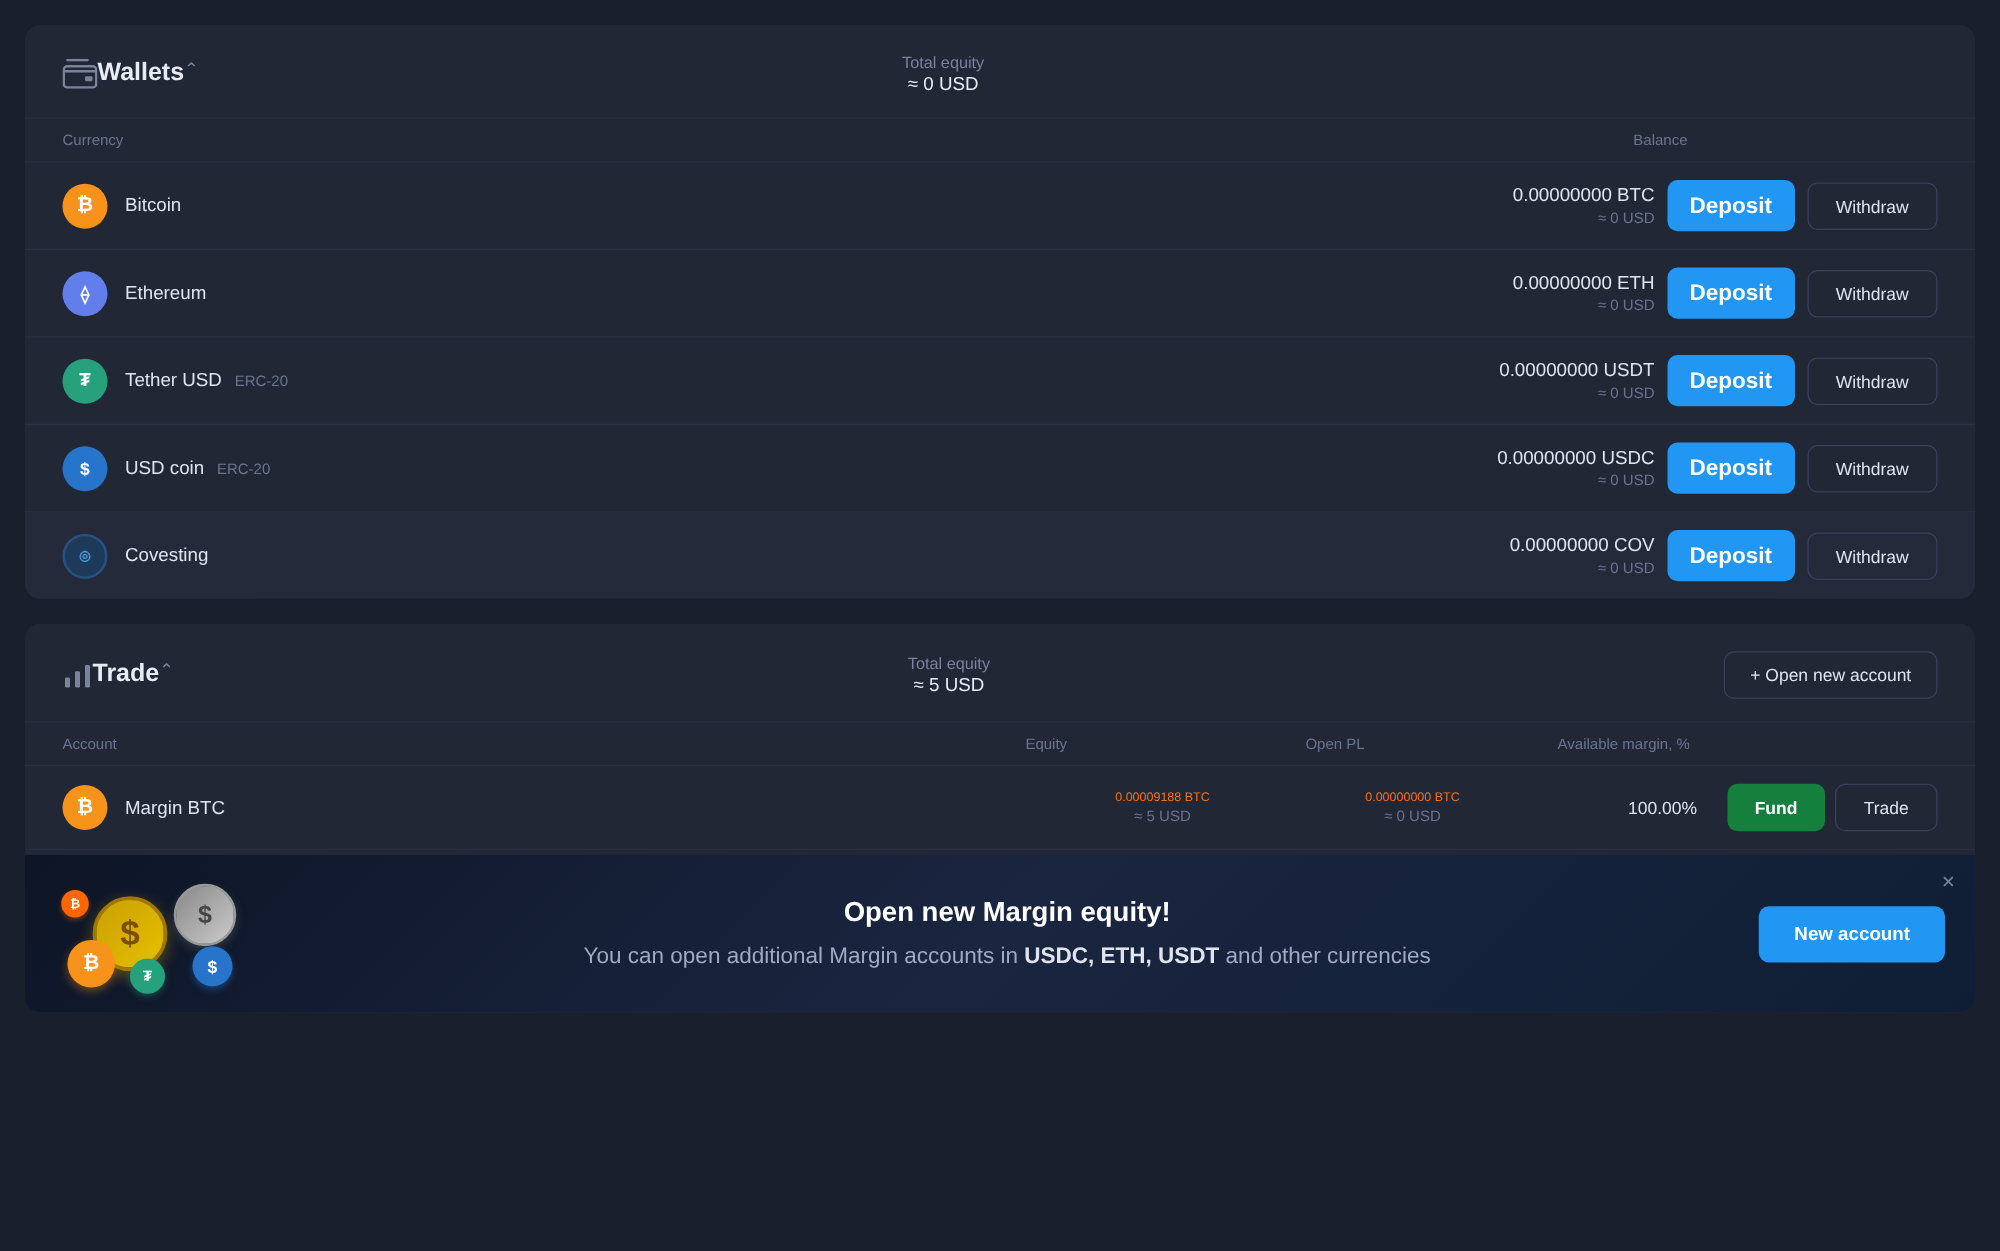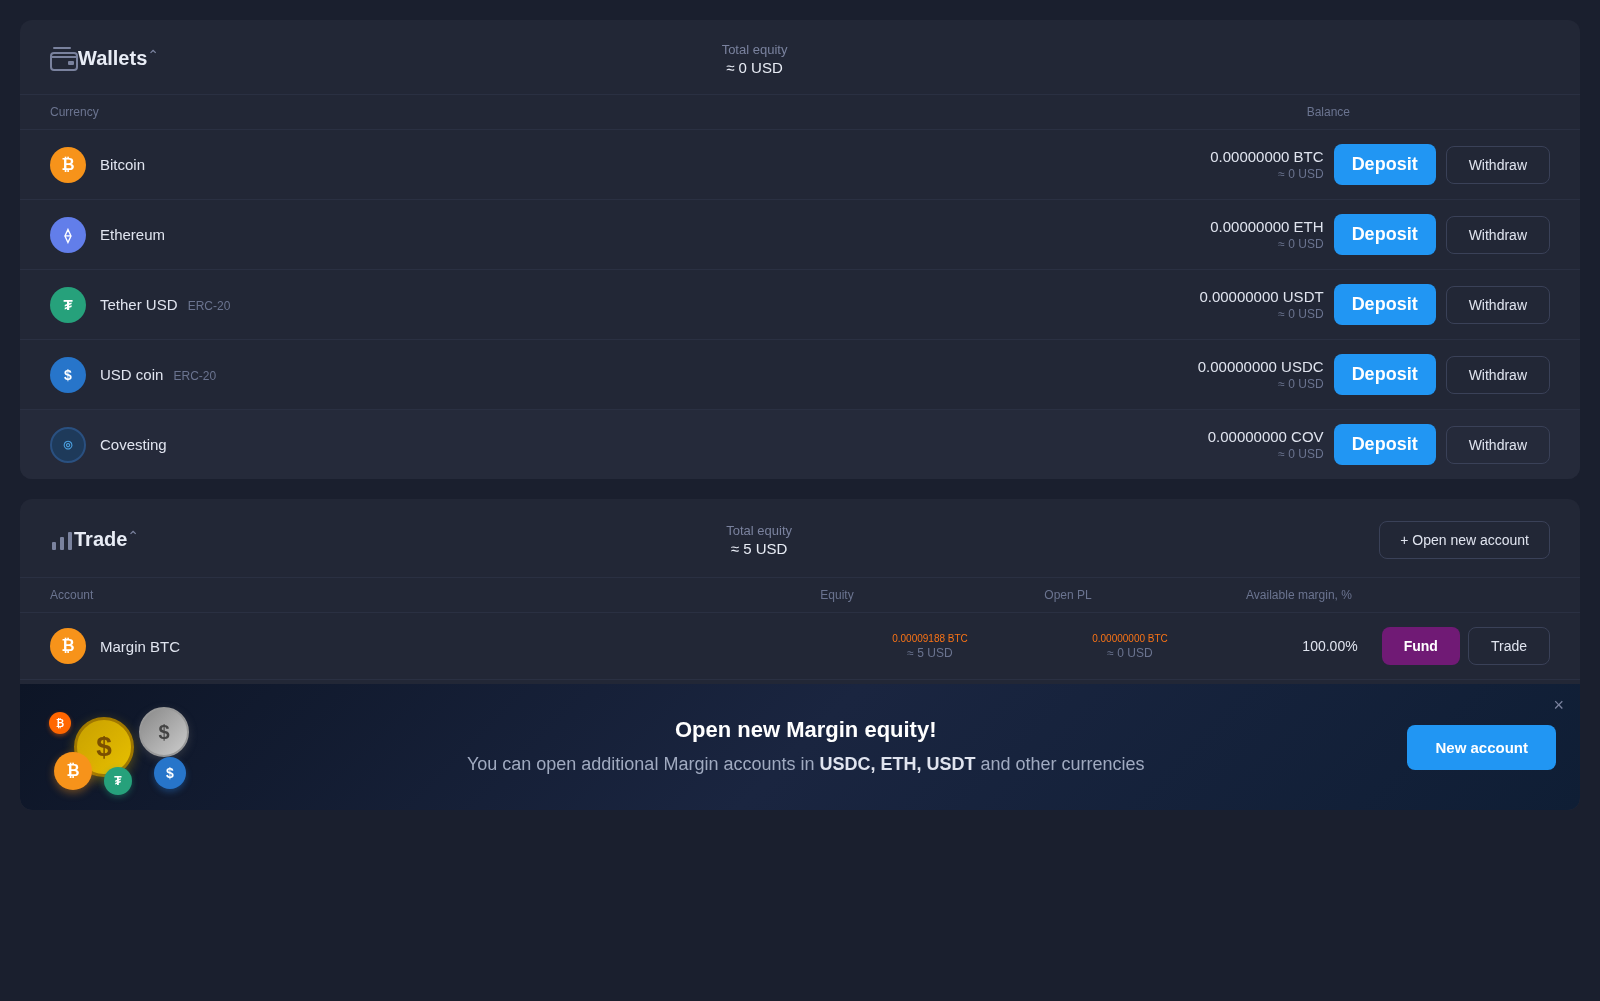--- a/index.html
+++ b/index.html
@@ -154,21 +154,21 @@
       color: #e0e4ef;
       border: 1px solid #3a4158;
       border-radius: 8px;
       padding: 10px 22px;
       font-size: 14px;
       font-weight: 500;
       cursor: pointer;
       white-space: nowrap;
     }
     .btn-fund {
-      background: #701a75;
+      background: #15803d;
       color: white;
       border: none;
       border-radius: 8px;
       padding: 10px 22px;
       font-size: 14px;
       font-weight: 600;
       cursor: pointer;
       white-space: nowrap;
     }
     .btn-trade {

